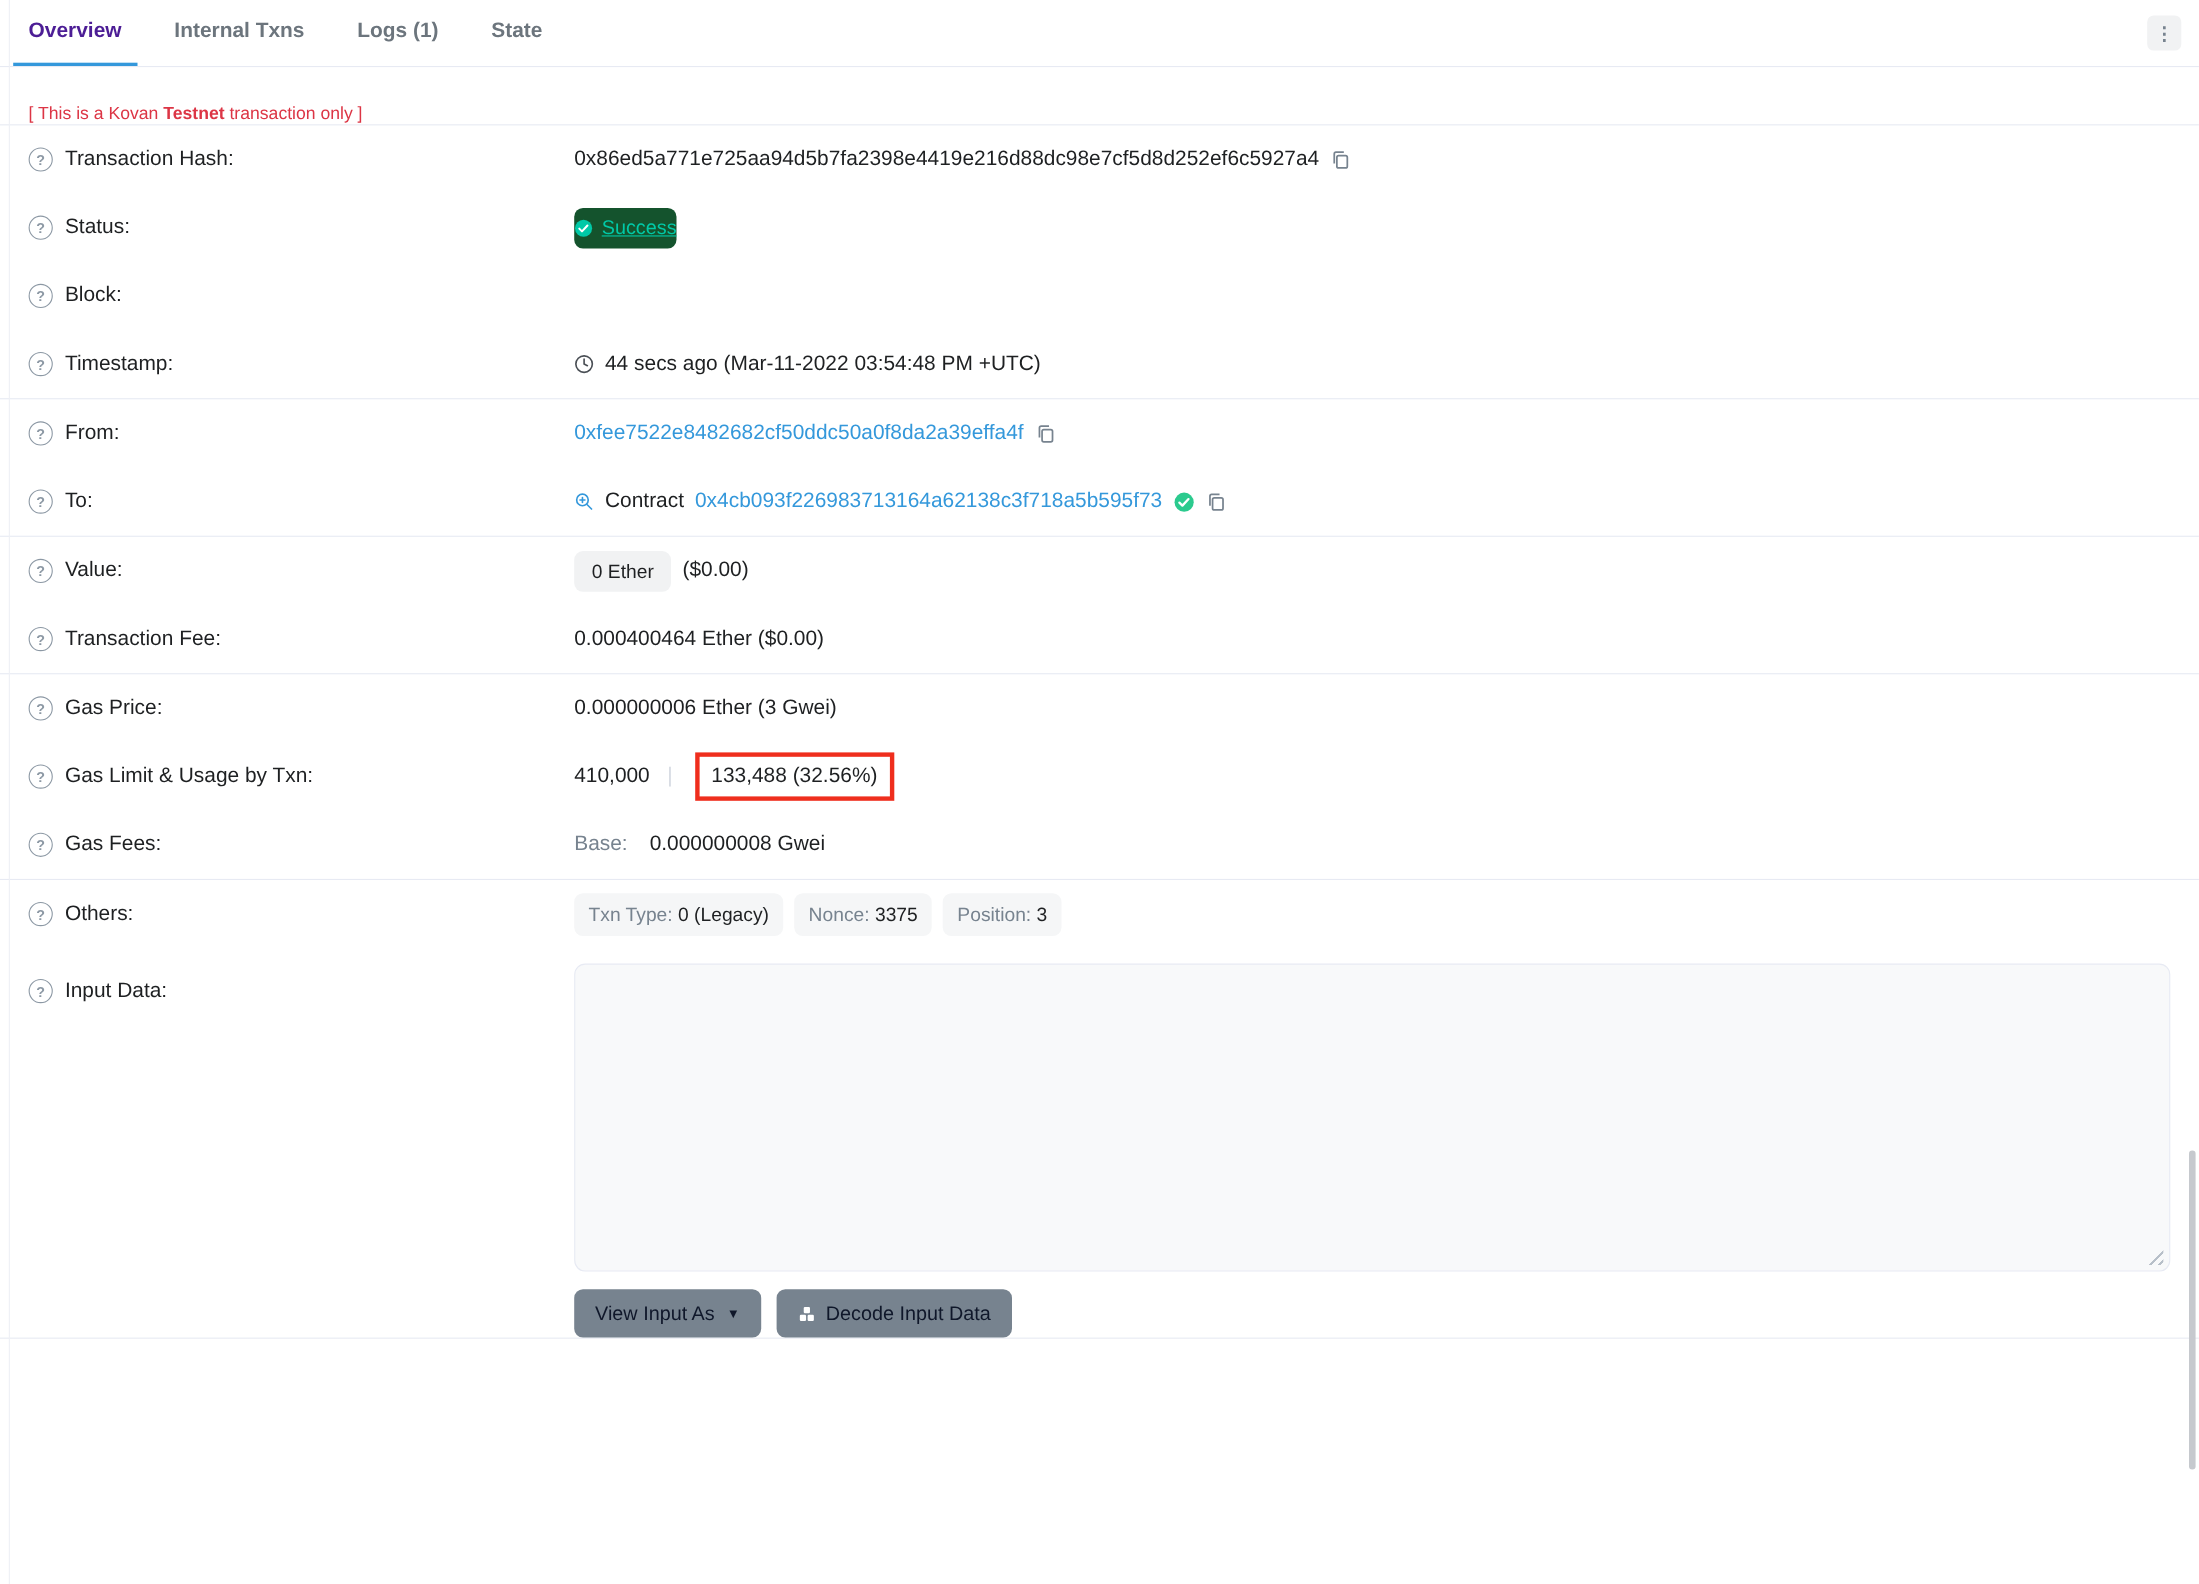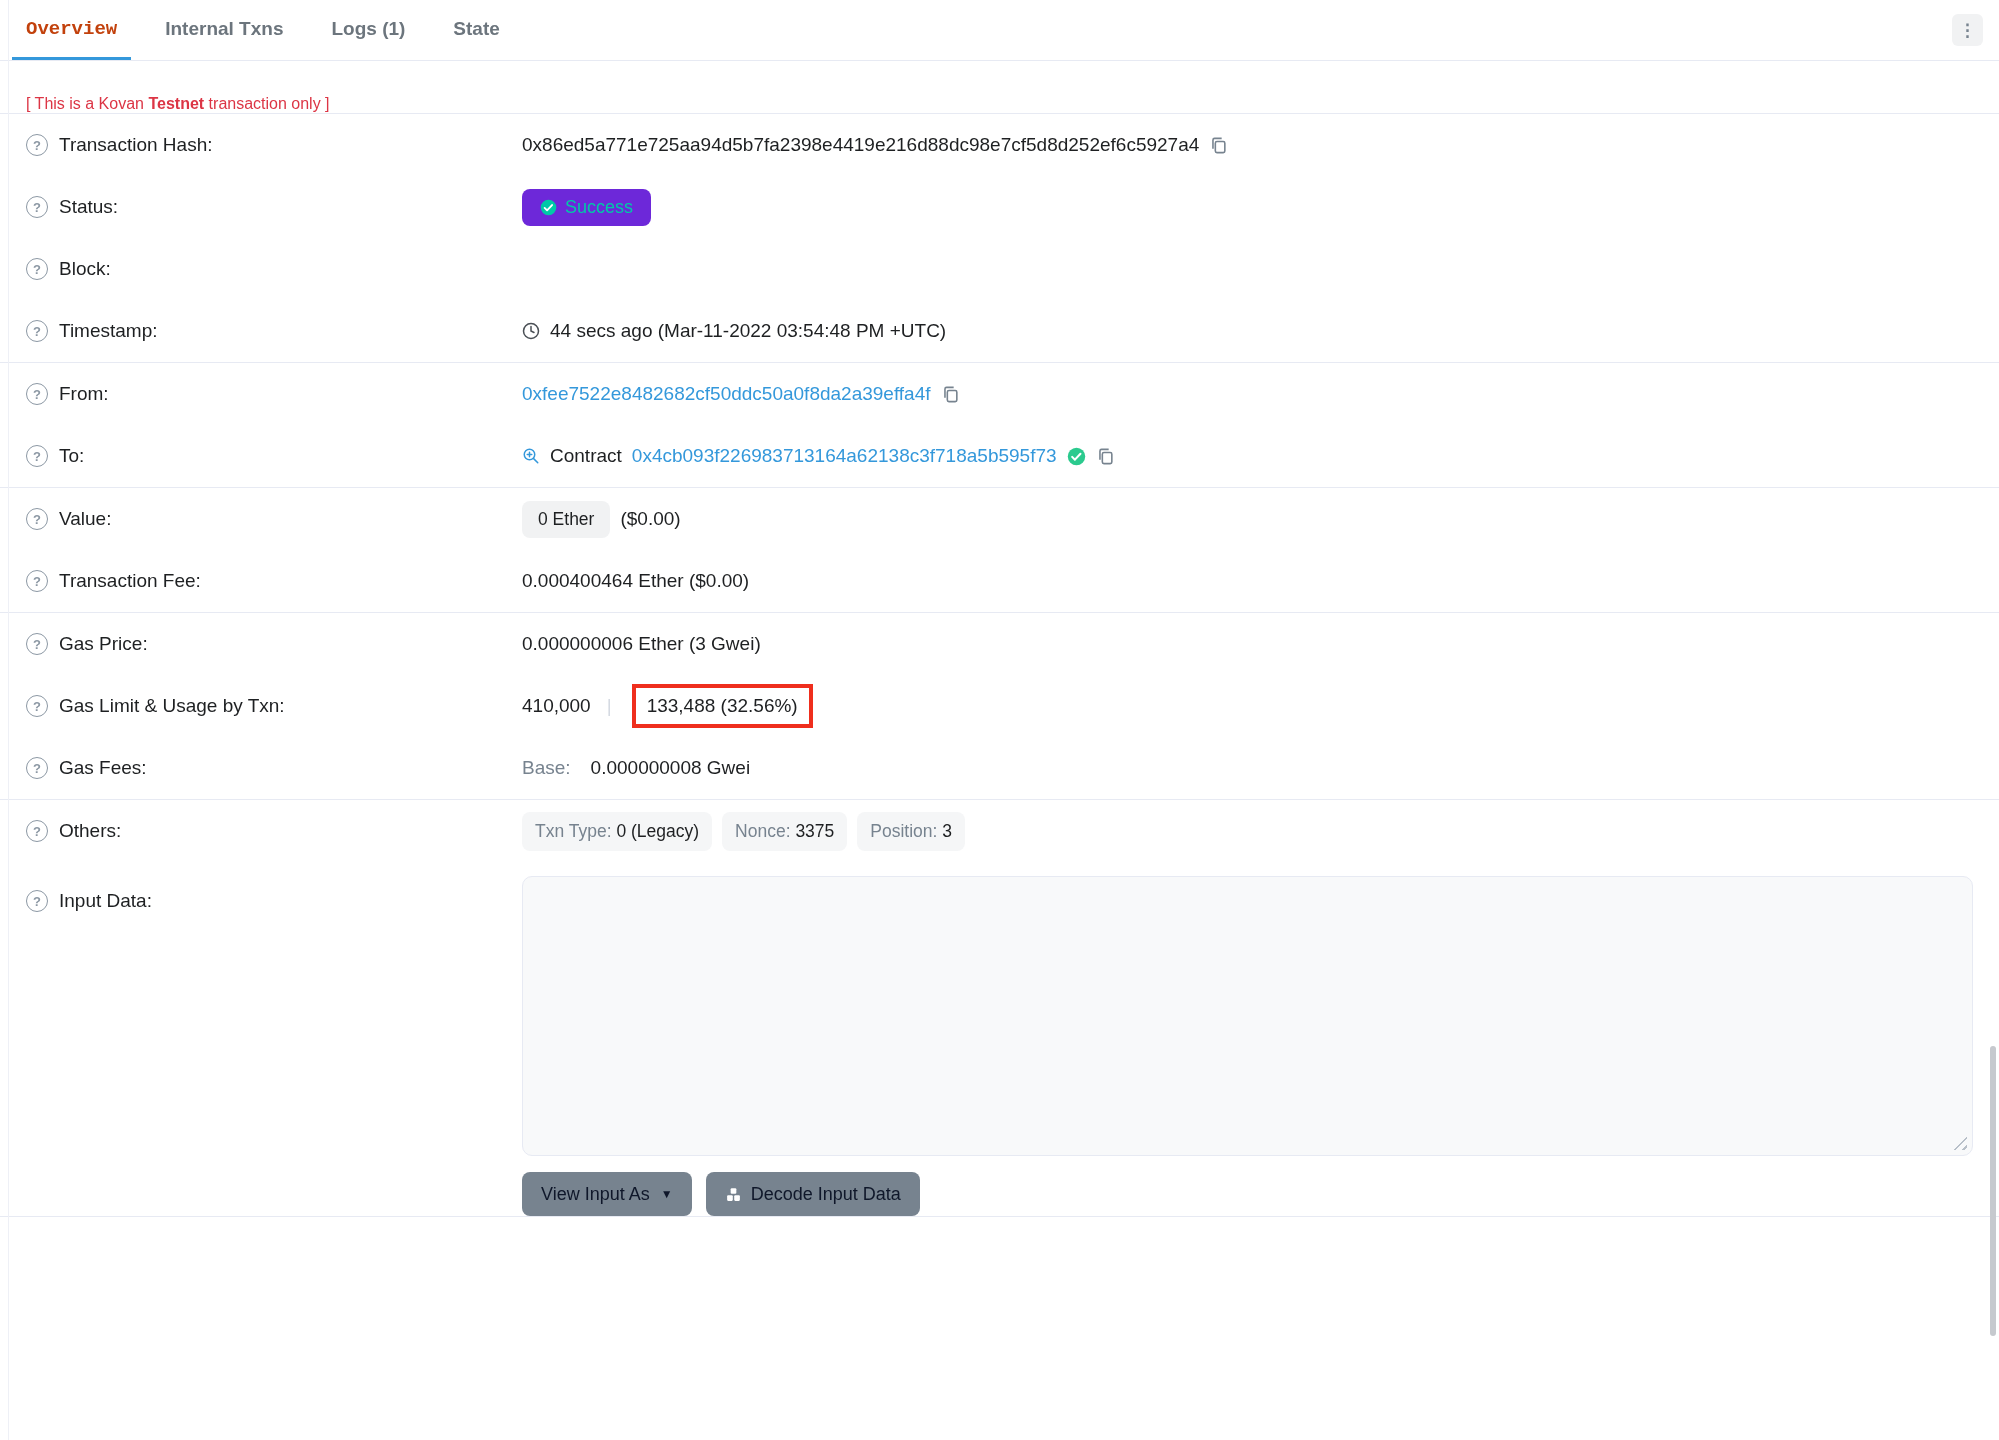--- a/index.html
+++ b/index.html
@@ -12,21 +12,21 @@
   }
   .card-left-edge { position:absolute; left:8px; top:0; bottom:0; width:1px; background:#eef0f6; }
 
   
   .tabbar { display:flex; align-items:stretch; height:61px; border-bottom:1px solid #e7eaf3; padding:0 16px 0 12px; }
   .tab {
     display:flex; align-items:center; padding:0 14px; margin-right:20px;
     color:#6c757d; font-weight:700; font-size:19px; cursor:pointer;
     border-bottom:3px solid transparent;
   }
-  .tab.active { color:#c2410c; border-bottom-color:#3498db;font-family:Liberation Mono, monospace; }
+  .tab.active { color:#4c1d95; border-bottom-color:#3498db; }
   .kebab-btn {
     margin-left:auto; align-self:center; width:31px; height:32px;
     background:#f1f2f3; border:none; border-radius:6px; cursor:pointer;
     color:#77838f; font-size:17px; font-weight:700; line-height:1;
     display:flex; align-items:center; justify-content:center;
   }
 
   
   .notice { margin:34px 26px 0; color:#dc3545; font-size:16px; }
   .notice b { font-weight:700; }
@@ -50,22 +50,22 @@
     width:22px; height:22px; border:1px solid #8c98a4; border-radius:50%;
     color:#8c98a4; font-size:13px; font-weight:700; flex:0 0 22px;
     display:inline-flex; align-items:center; justify-content:center; cursor:pointer;
   }
   .link { color:#3498db; text-decoration:none; cursor:pointer; }
   .icon-btn { background:none; border:none; padding:0; cursor:pointer; display:inline-flex; align-items:center; }
 
   
   .badge-success {
     display:inline-flex; align-items:center; gap:8px;
-    background:#6d28d9; color:#00c9a7; border-radius:8px;
-    padding:8px 18px; font-size:18px;
+    background:#14532d; color:#00c9a7; border-radius:8px;
+    padding:8px 0; font-size:18px;text-decoration:underline;
   }
   .confirm-badge {
     display:inline-block; background:#f2f3f4; color:#77838f; font-size:16.5px;
     padding:9px 16px 9px 26px; margin-left:4px;
     clip-path:polygon(0 0,100% 0,100% 100%,0 100%,14px 50%);
   }
   .badge-gray {
     display:inline-block; background:#f1f2f3; color:#1e2022;
     border-radius:8px; padding:8px 16px; font-size:17.5px;
   }

